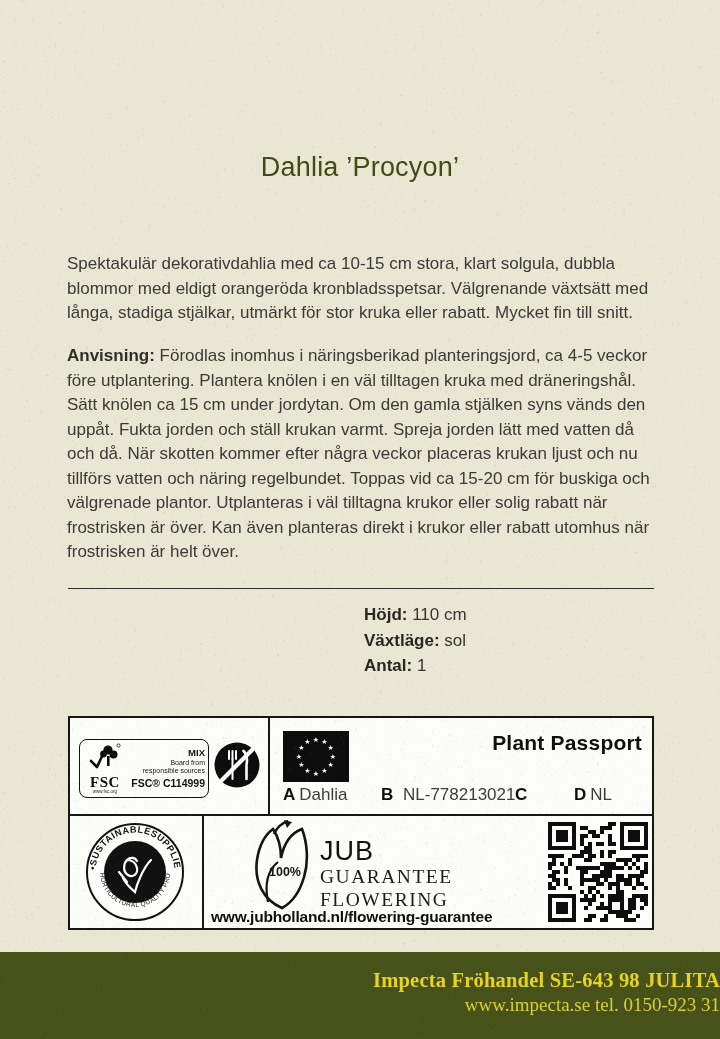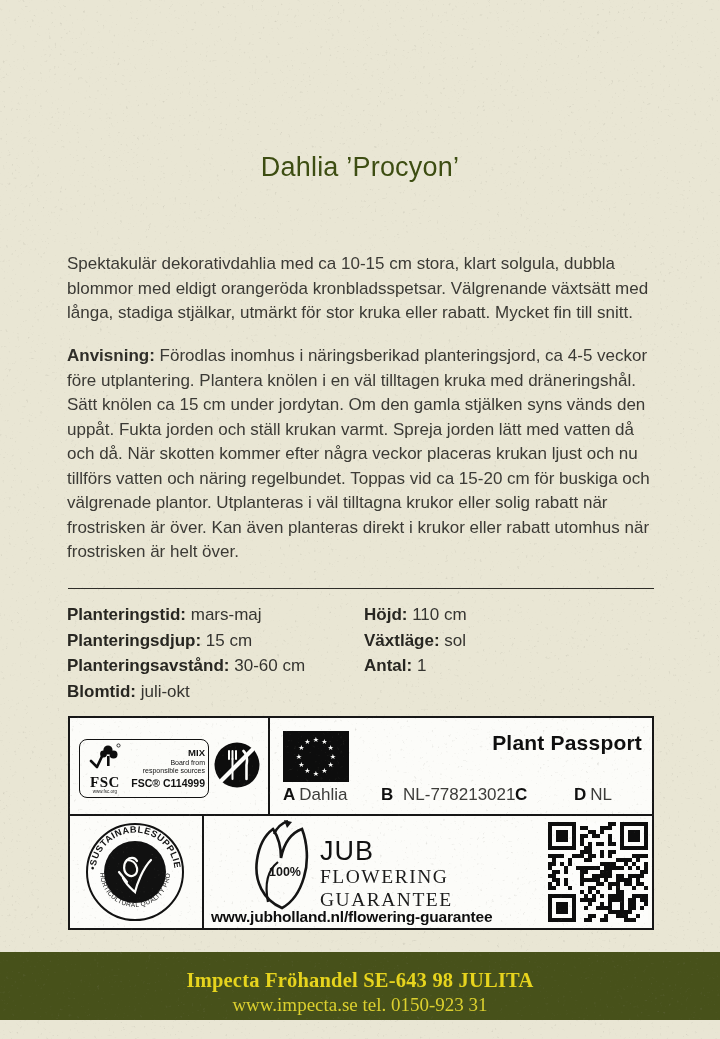--- a/index.html
+++ b/index.html
@@ -62,45 +62,39 @@
   
   .badge-svg{position:absolute;left:13px;top:4px;}
   .tulip-svg{position:absolute;left:42px;top:4px;}
   .brand-block{position:absolute;left:116px;top:22px;color:#121212;}
   .brand-jub{font-size:27px;font-weight:normal;letter-spacing:1px;line-height:1;}
   .brand-line{font-family:"Liberation Serif",serif;font-size:19.5px;letter-spacing:1.5px;line-height:1.18;color:#1c1c1c;}
   .gurl{position:absolute;left:7px;bottom:4px;font-size:15.5px;font-weight:bold;color:#0e0e0e;letter-spacing:-0.2px;}
   .qr{position:absolute;right:4px;top:6px;}
   
   .footer{
-    position:absolute;left:0;top:952px;width:720px;height:68px;background:#47511a;z-index:5;
-    text-align:center;font-family:"Liberation Serif",serif;
+    position:absolute;left:0;top:952px;width:720px;height:87px;background:#47511a;z-index:5;
+    text-align:right;font-family:"Liberation Serif",serif;
   }
   .footer-line1{margin-top:17px;font-size:20.5px;font-weight:bold;color:#e7d41d;letter-spacing:.2px;}
   .footer-line2{margin-top:2px;font-size:19px;color:#dcd02e;}
 </style>
 </head>
 <body>
 
 <div class="sheet">
 
   <div class="page-title">Dahlia ’Procyon’</div>
 
   <div class="para desc">Spektakulär dekorativdahlia med ca 10-15 cm stora, klart solgula, dubbla blommor med eldigt orangeröda kronbladsspetsar. Välgrenande växtsätt med långa, stadiga stjälkar, utmärkt för stor kruka eller rabatt. Mycket fin till snitt.</div>
 
   <div class="para instr"><b>Anvisning:</b><span> Förodlas inomhus i näringsberikad planteringsjord, ca 4-5 veckor före utplantering. Plantera knölen i en väl tilltagen kruka med dräneringshål. Sätt knölen ca 15 cm under jordytan. Om den gamla stjälken syns vänds den uppåt. Fukta jorden och ställ krukan varmt. Spreja jorden lätt med vatten då och då. När skotten kommer efter några veckor placeras krukan ljust och nu tillförs vatten och näring regelbundet. Toppas vid ca 15-20 cm för buskiga och välgrenade plantor. Utplanteras i väl tilltagna krukor eller solig rabatt när frostrisken är över. Kan även planteras direkt i krukor eller rabatt utomhus när frostrisken är helt över.</span></div>
 
   <div class="rule"></div>
 
-  <div class="details details-left">
-    <div><b>Planteringstid:</b><span> mars-maj</span></div>
-    <div><b>Planteringsdjup:</b><span> 15 cm</span></div>
-    <div><b>Planteringsavstånd:</b><span> 30-60 cm</span></div>
-    <div><b>Blomtid:</b><span> juli-okt</span></div>
-  </div>
 
   <div class="details details-right">
     <div><b>Höjd:</b><span> 110 cm</span></div>
     <div><b>Växtläge:</b><span> sol</span></div>
     <div><b>Antal:</b><span> 1</span></div>
   </div>
 
   <div class="ppbox">
     <div class="pp-row-top">
       <div class="pp-cell cell-fsc">
@@ -188,22 +182,22 @@
       <div class="pp-cell cell-guarantee">
         <svg class="tulip-svg" width="72" height="92" viewBox="0 0 72 92">
           <path d="M36 88 C17 80 8 61 11 40 C13 26 19 15 27 9 C33 18 35 28 35 38 C38 23 45 13 56 9 C61 22 63 41 58 57 C54 71 47 82 36 88 Z" fill="none" stroke="#141414" stroke-width="2.6"></path>
           <path d="M22 82 C18 62 22 50 32 42" fill="none" stroke="#141414" stroke-width="2.2"></path>
           <path d="M28 14 C31 7 36 3 42 1" fill="none" stroke="#141414" stroke-width="2.4"></path>
           <path d="M38 0 L46 2 L41 8 Z" fill="#141414"></path>
           <text x="23" y="56" font-size="12.5" font-weight="bold" fill="#141414">100%</text>
         </svg>
         <div class="brand-block">
           <div class="brand-jub">JUB</div>
+          <div class="brand-line">GUARANTEE</div>
           <div class="brand-line">FLOWERING</div>
-          <div class="brand-line">GUARANTEE</div>
         </div>
         <div class="gurl">www.jubholland.nl/flowering-guarantee</div>
         <svg class="qr" width="100" height="100" viewBox="0 0 100 100">
           <rect x="0" y="0" width="100" height="100" fill="#fdfdfb"></rect>
           <g id="qr-modules" fill="#0d0d0d">
               <rect x="60" y="0" width="4" height="4"></rect>
               <rect x="64" y="0" width="4" height="4"></rect>
               <rect x="32" y="4" width="4" height="4"></rect>
               <rect x="36" y="4" width="4" height="4"></rect>
               <rect x="52" y="4" width="4" height="4"></rect>

